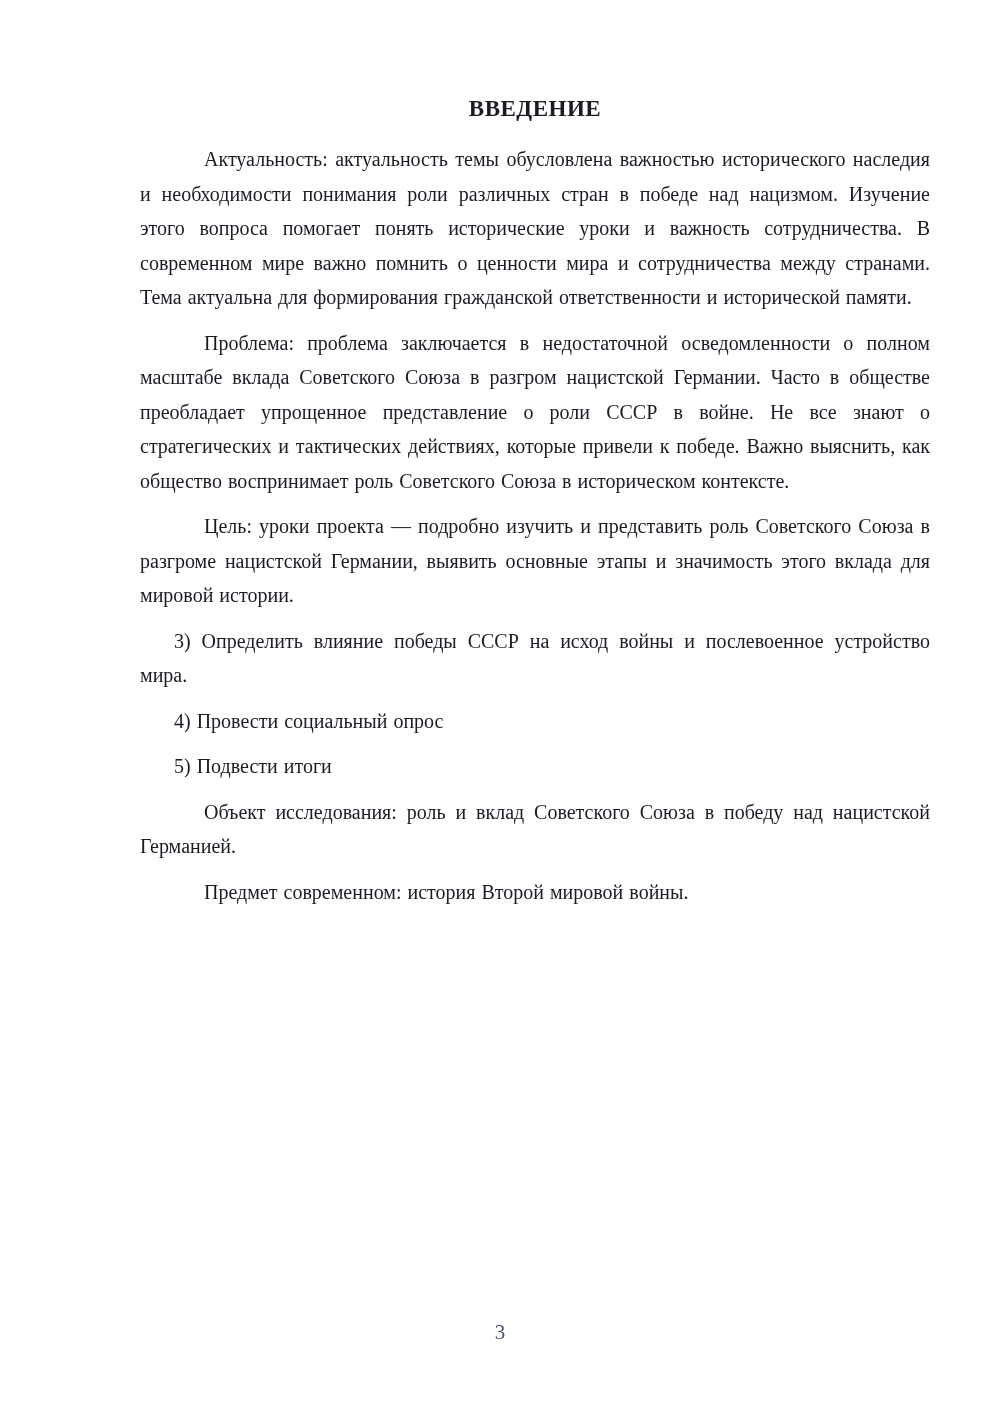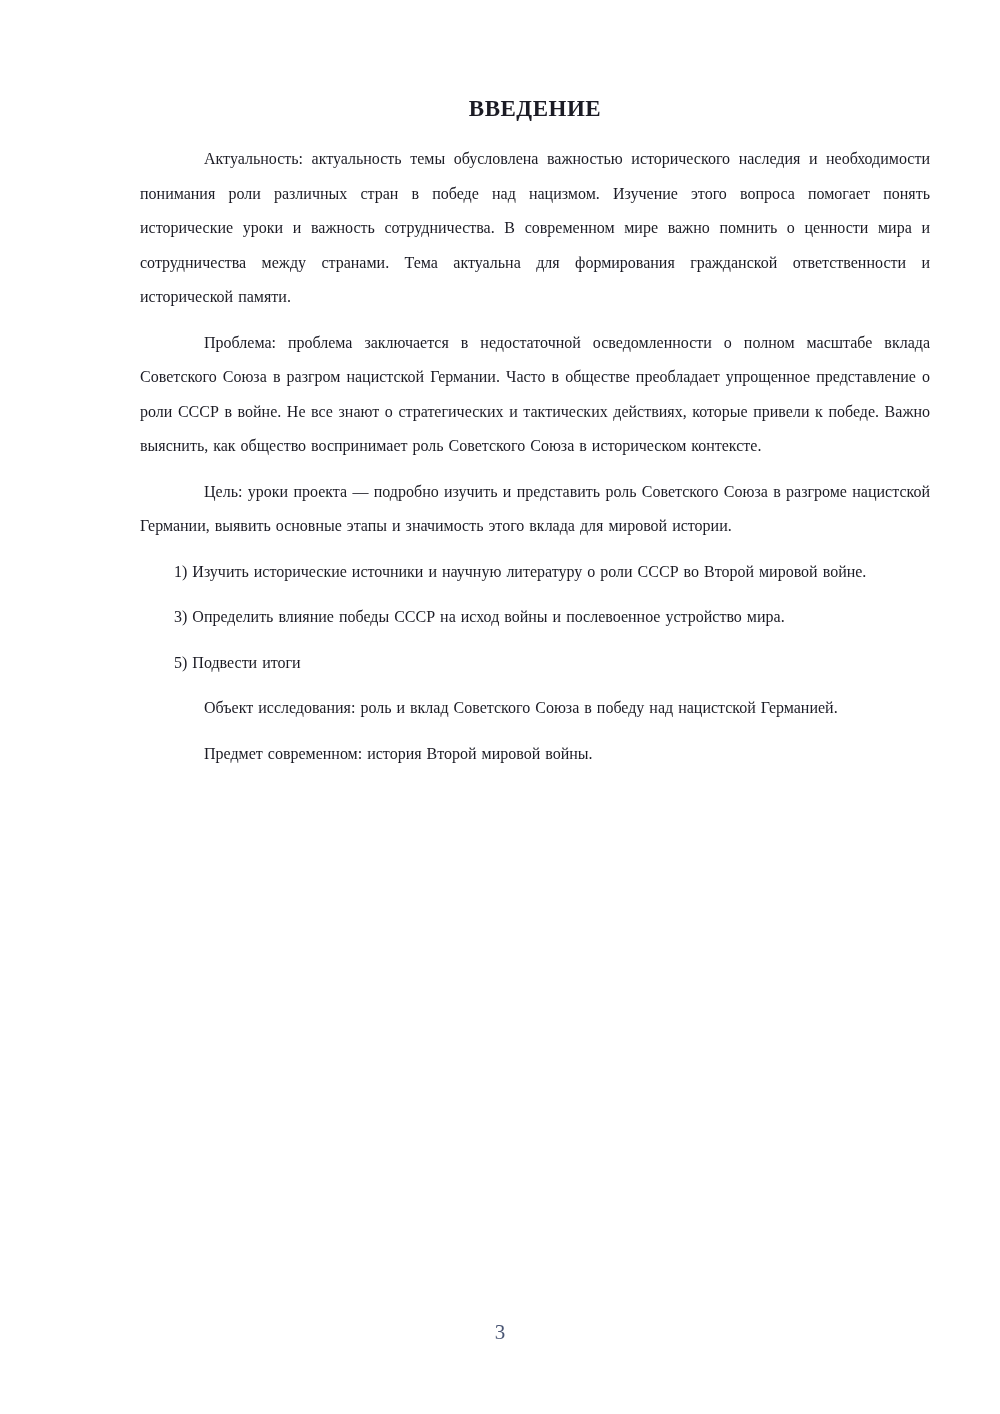--- a/index.html
+++ b/index.html
@@ -22,21 +22,21 @@
     .doc-title {
       margin: 0 0 16px 0;
       text-align: center;
       font-size: 23px;
       font-weight: bold;
       letter-spacing: 0.5px;
       line-height: 34px;
     }
     .para {
       margin: 0 0 11px 0;
-      font-size: 16px;
+      font-size: 20px;
       line-height: 34.5px;
       text-align: justify;
       text-indent: 64px;
       word-spacing: 1px;
     }
     .para.list-item {
       text-indent: 34px;
     }
     .page-number {
       position: absolute;
@@ -55,25 +55,25 @@
 
   <h1 class="doc-title">ВВЕДЕНИЕ</h1>
 
   <p class="para">Актуальность: актуальность темы обусловлена важностью исторического наследия и необходимости понимания роли различных стран в победе над нацизмом. Изучение этого вопроса помогает понять исторические уроки и важность сотрудничества. В современном мире важно помнить о ценности мира и сотрудничества между странами. Тема актуальна для формирования гражданской ответственности и исторической памяти.</p>
 
   <p class="para">Проблема: проблема заключается в недостаточной осведомленности о полном масштабе вклада Советского Союза в разгром нацистской Германии. Часто в обществе преобладает упрощенное представление о роли СССР в войне. Не все знают о стратегических и тактических действиях, которые привели к победе. Важно выяснить, как общество воспринимает роль Советского Союза в историческом контексте.</p>
 
   <p class="para">Цель: уроки проекта — подробно изучить и представить роль Советского Союза в разгроме нацистской Германии, выявить основные этапы и значимость этого вклада для мировой истории.</p>
 
 
-  <p class="para list-item">1) Изучить исторические источники и научную литературу о роли СССР во Второй мировой войне.</p>
 
 
   <p class="para list-item">3) Определить влияние победы СССР на исход войны и послевоенное устройство мира.</p>
 
+  <p class="para list-item">4) Провести социальный опрос</p>
 
   <p class="para list-item">5) Подвести итоги</p>
 
   <p class="para">Объект исследования: роль и вклад Советского Союза в победу над нацистской Германией.</p>
 
   <p class="para">Предмет современном: история Второй мировой войны.</p>
 
   <div class="page-number">3</div>
 
 </div>

